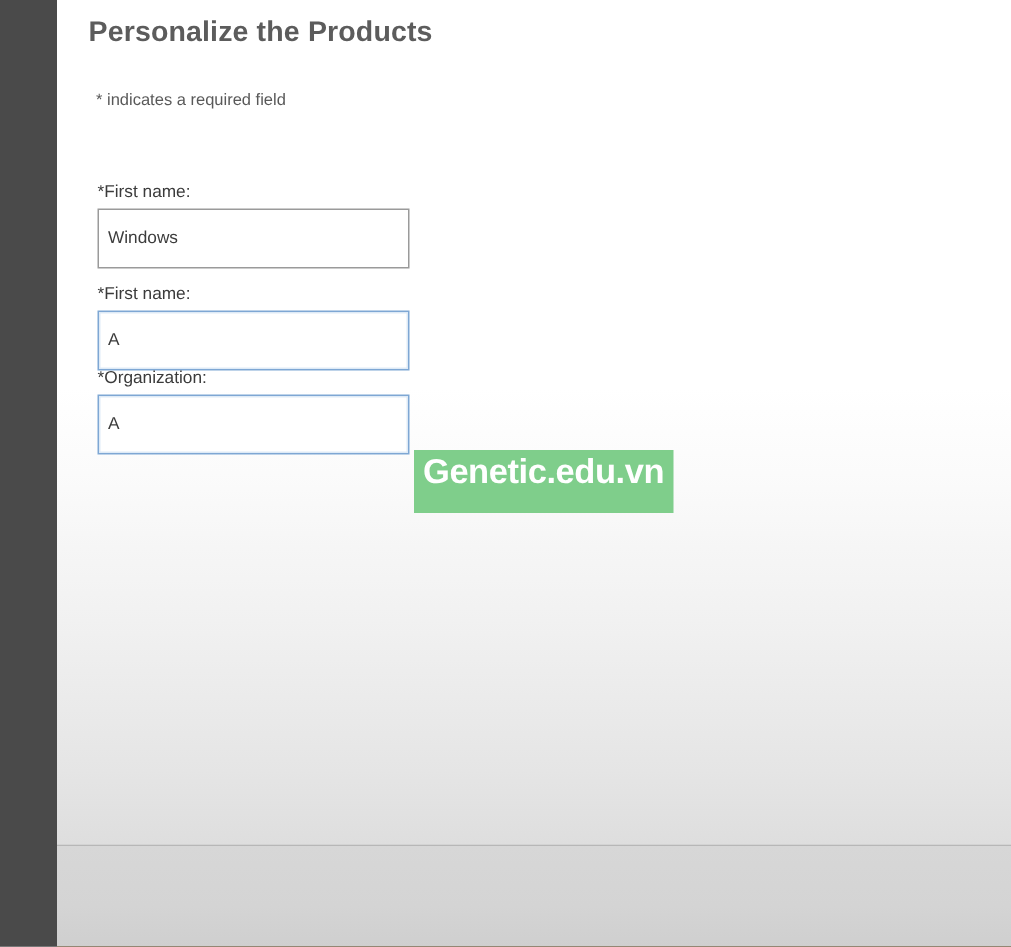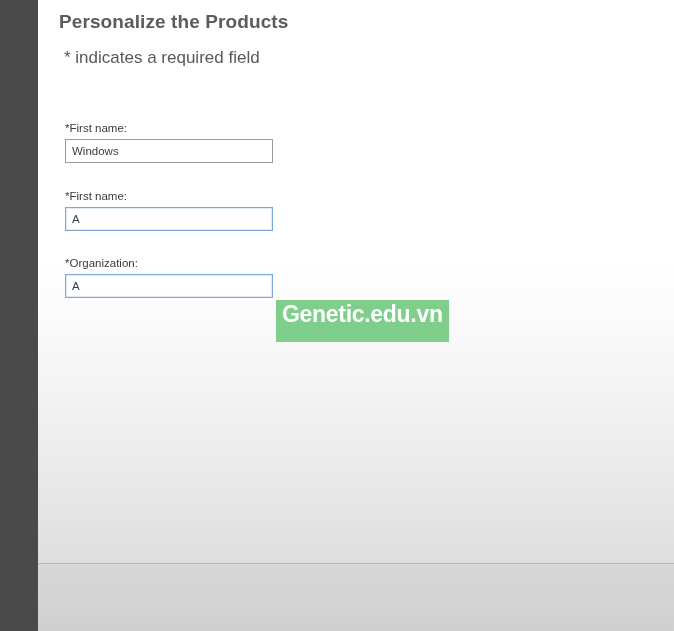--- a/index.html
+++ b/index.html
@@ -76,22 +76,22 @@
     font-size: 19px;
     font-weight: bold;
     color: #5c5c5c;
     letter-spacing: 0.1px;
     white-space: nowrap;
   }
 
   .required-note {
     position: absolute;
     left: 26px;
-    top: 48px;
-    font-size: 17px;
+    top: 61px;
+    font-size: 11px;
     color: #595959;
     white-space: nowrap;
     text-align: center;
   }
 
   
   .field {
     position: absolute;
     left: 27px;
     width: 210px;
@@ -101,40 +101,40 @@
     font-size: 11.5px;
     color: #3b3b3b;
     display: block;
     margin-bottom: 5px;
     white-space: nowrap;
   }
 
   .field-input {
     display: block;
     width: 208px;
-    height: 24px;
+    height: 40px;
     box-sizing: border-box;
     padding: 2px 6px;
     font-family: "Liberation Sans", sans-serif;
     font-size: 11.5px;
     color: #3c3c3c;
     background: #ffffff;
     border: 1px solid #9a9a9a;
     border-radius: 0;
     outline: none;
   }
 
   .field-input.focused {
     border: 1px solid #7ea7d4;
     box-shadow: 0 0 0 1px rgba(160,195,230,0.35) inset;
   }
 
   #field-first { top: 122px; }
   #field-last  { top: 190px; }
-  #field-org   { top: 257px; }
+  #field-org   { top: 246px; }
 
   
   .watermark {
     position: absolute;
     left: 238px;
     top: 300px;
     padding: 3px 6px 16px 6px;
     background: #7fce8b;
     color: #ffffff;
     font-size: 23px;

